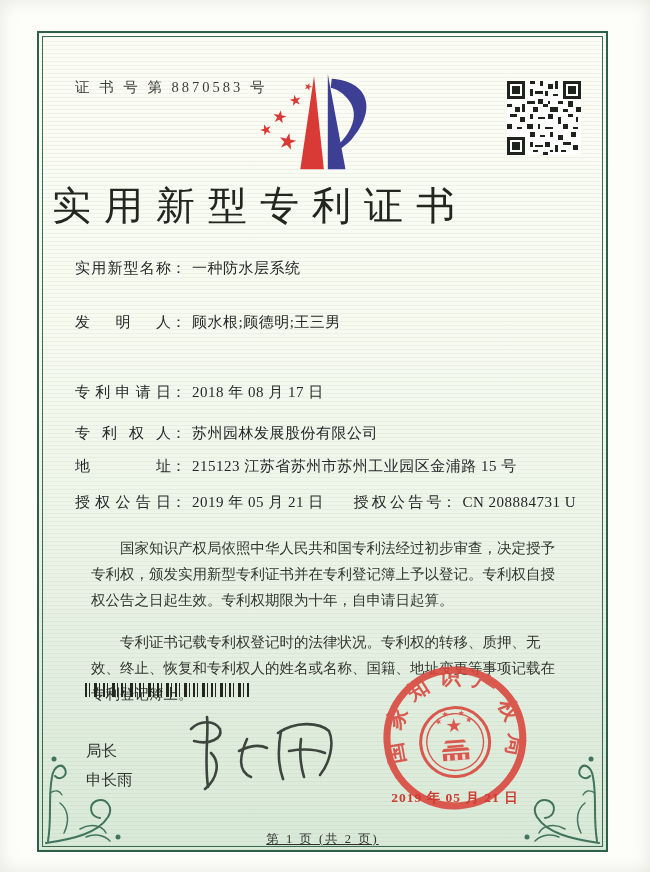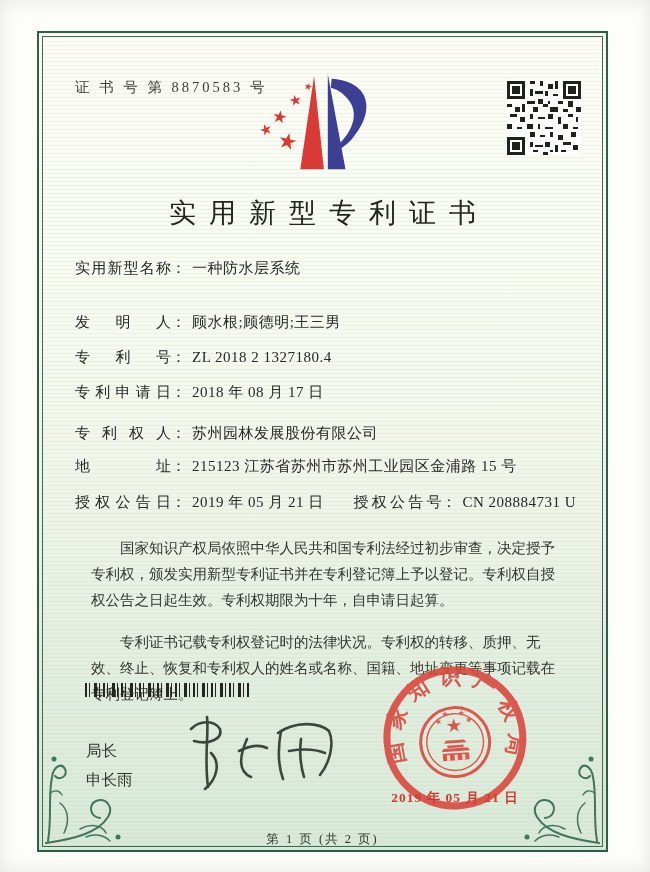--- a/index.html
+++ b/index.html
@@ -15,21 +15,21 @@
     border:2px solid #2d5f4a;
     background:
       repeating-linear-gradient(180deg, rgba(96,152,118,.08) 0 1px, rgba(255,255,255,0) 1px 4px),
       linear-gradient(180deg,#fcfcf4 0%,#f8faf0 35%,#eef4e8 60%,#e2eedf 80%,#d9e9d7 100%);
   }
   .frame::after{content:"";position:absolute;inset:3px;border:1px solid #3c6b54;pointer-events:none;}
   .abs{position:absolute;}
   
   .cert-no{left:36px;top:45px;font-size:14.5px;letter-spacing:3px;color:#3a3d3a;font-family:Liberation Serif, serif;}
   
-  .title{left:0;right:0;top:146px;text-align:center;font-size:27px;letter-spacing:13px;padding-left:13px;color:#23261f;font-weight:500;margin-top:16px;}
+  .title{left:0;right:0;top:146px;font-size:39px;letter-spacing:13px;padding-left:13px;color:#23261f;font-weight:500;}
   
   .row{left:36px;right:20px;font-size:15px;color:#26282a;white-space:nowrap;}
   .flabel{display:inline-block;width:96px;text-align:justify;text-align-last:justify;vertical-align:bottom;}
   .flabel2{display:inline-block;width:88px;text-align:justify;text-align-last:justify;vertical-align:bottom;margin-left:26px;}
   .colon{margin-right:6px;}
   .fval{letter-spacing:.5px;}
   
   .paras{left:36px;top:486px;width:500px;font-size:14.5px;line-height:1.8;color:#33362f;}
   .paras p{margin:16px;text-indent:2em;}
   
@@ -40,21 +40,21 @@
       #23251f 9px 12px, transparent 12px 14px,
       #23251f 14px 15px, transparent 15px 18px);}
   
   .officer{left:47px;top:703px;font-size:15.5px;line-height:29px;color:#2e332c;font-family:"Liberation Sans","DejaVu Sans",sans-serif;}
   
   .sig{left:138px;top:676px;}
   
   .seal{left:340px;top:629px;transform:rotate(-4deg);}
   .seal-date{left:336px;top:756px;width:160px;text-align:center;color:#cf3b31;font-size:13.5px;letter-spacing:1px;font-weight:bold;z-index:6;}
   
-  .footer{left:0;right:0;top:798px;text-align:center;font-size:12.5px;letter-spacing:2px;color:#2f332c;}
+  .footer{left:0;right:0;top:798px;text-align:center;font-size:12.5px;letter-spacing:2px;color:#2f332c;text-decoration:underline;}
   .qr{left:468px;top:48px;}
   .logo{left:214px;top:38px;}
   .orn{bottom:1px;z-index:2;}
   .orn.left{left:1px;}
   .orn.right{right:1px;transform:scaleX(-1);}
 </style>
 </head>
 <body>
 
 <div class="page-shadow"></div>
@@ -152,23 +152,20 @@
   </div>
 
   <div class="abs title">实用新型专利证书</div>
 
   <div class="abs row" style="top:280px">
     <span class="flabel">发明人</span><span class="colon">：</span><span class="fval">顾水根;顾德明;王三男</span>
   </div>
   <div class="abs row" style="top:226px">
     <span class="flabel">实用新型名称</span><span class="colon">：</span><span class="fval">一种防水层系统</span>
   </div>
-  <div class="abs row" style="top:315px">
-    <span class="flabel">专利号</span><span class="colon">：</span><span class="fval">ZL 2018 2 1327180.4</span>
-  </div>
   <div class="abs row" style="top:350px">
     <span class="flabel">专利申请日</span><span class="colon">：</span><span class="fval">2018 年 08 月 17 日</span>
   </div>
   <div class="abs row" style="top:391px">
     <span class="flabel">专利权人</span><span class="colon">：</span><span class="fval">苏州园林发展股份有限公司</span>
   </div>
   <div class="abs row" style="top:424px">
     <span class="flabel">地址</span><span class="colon">：</span><span class="fval">215123 江苏省苏州市苏州工业园区金浦路 15 号</span>
   </div>
   <div class="abs row" style="top:460px">

